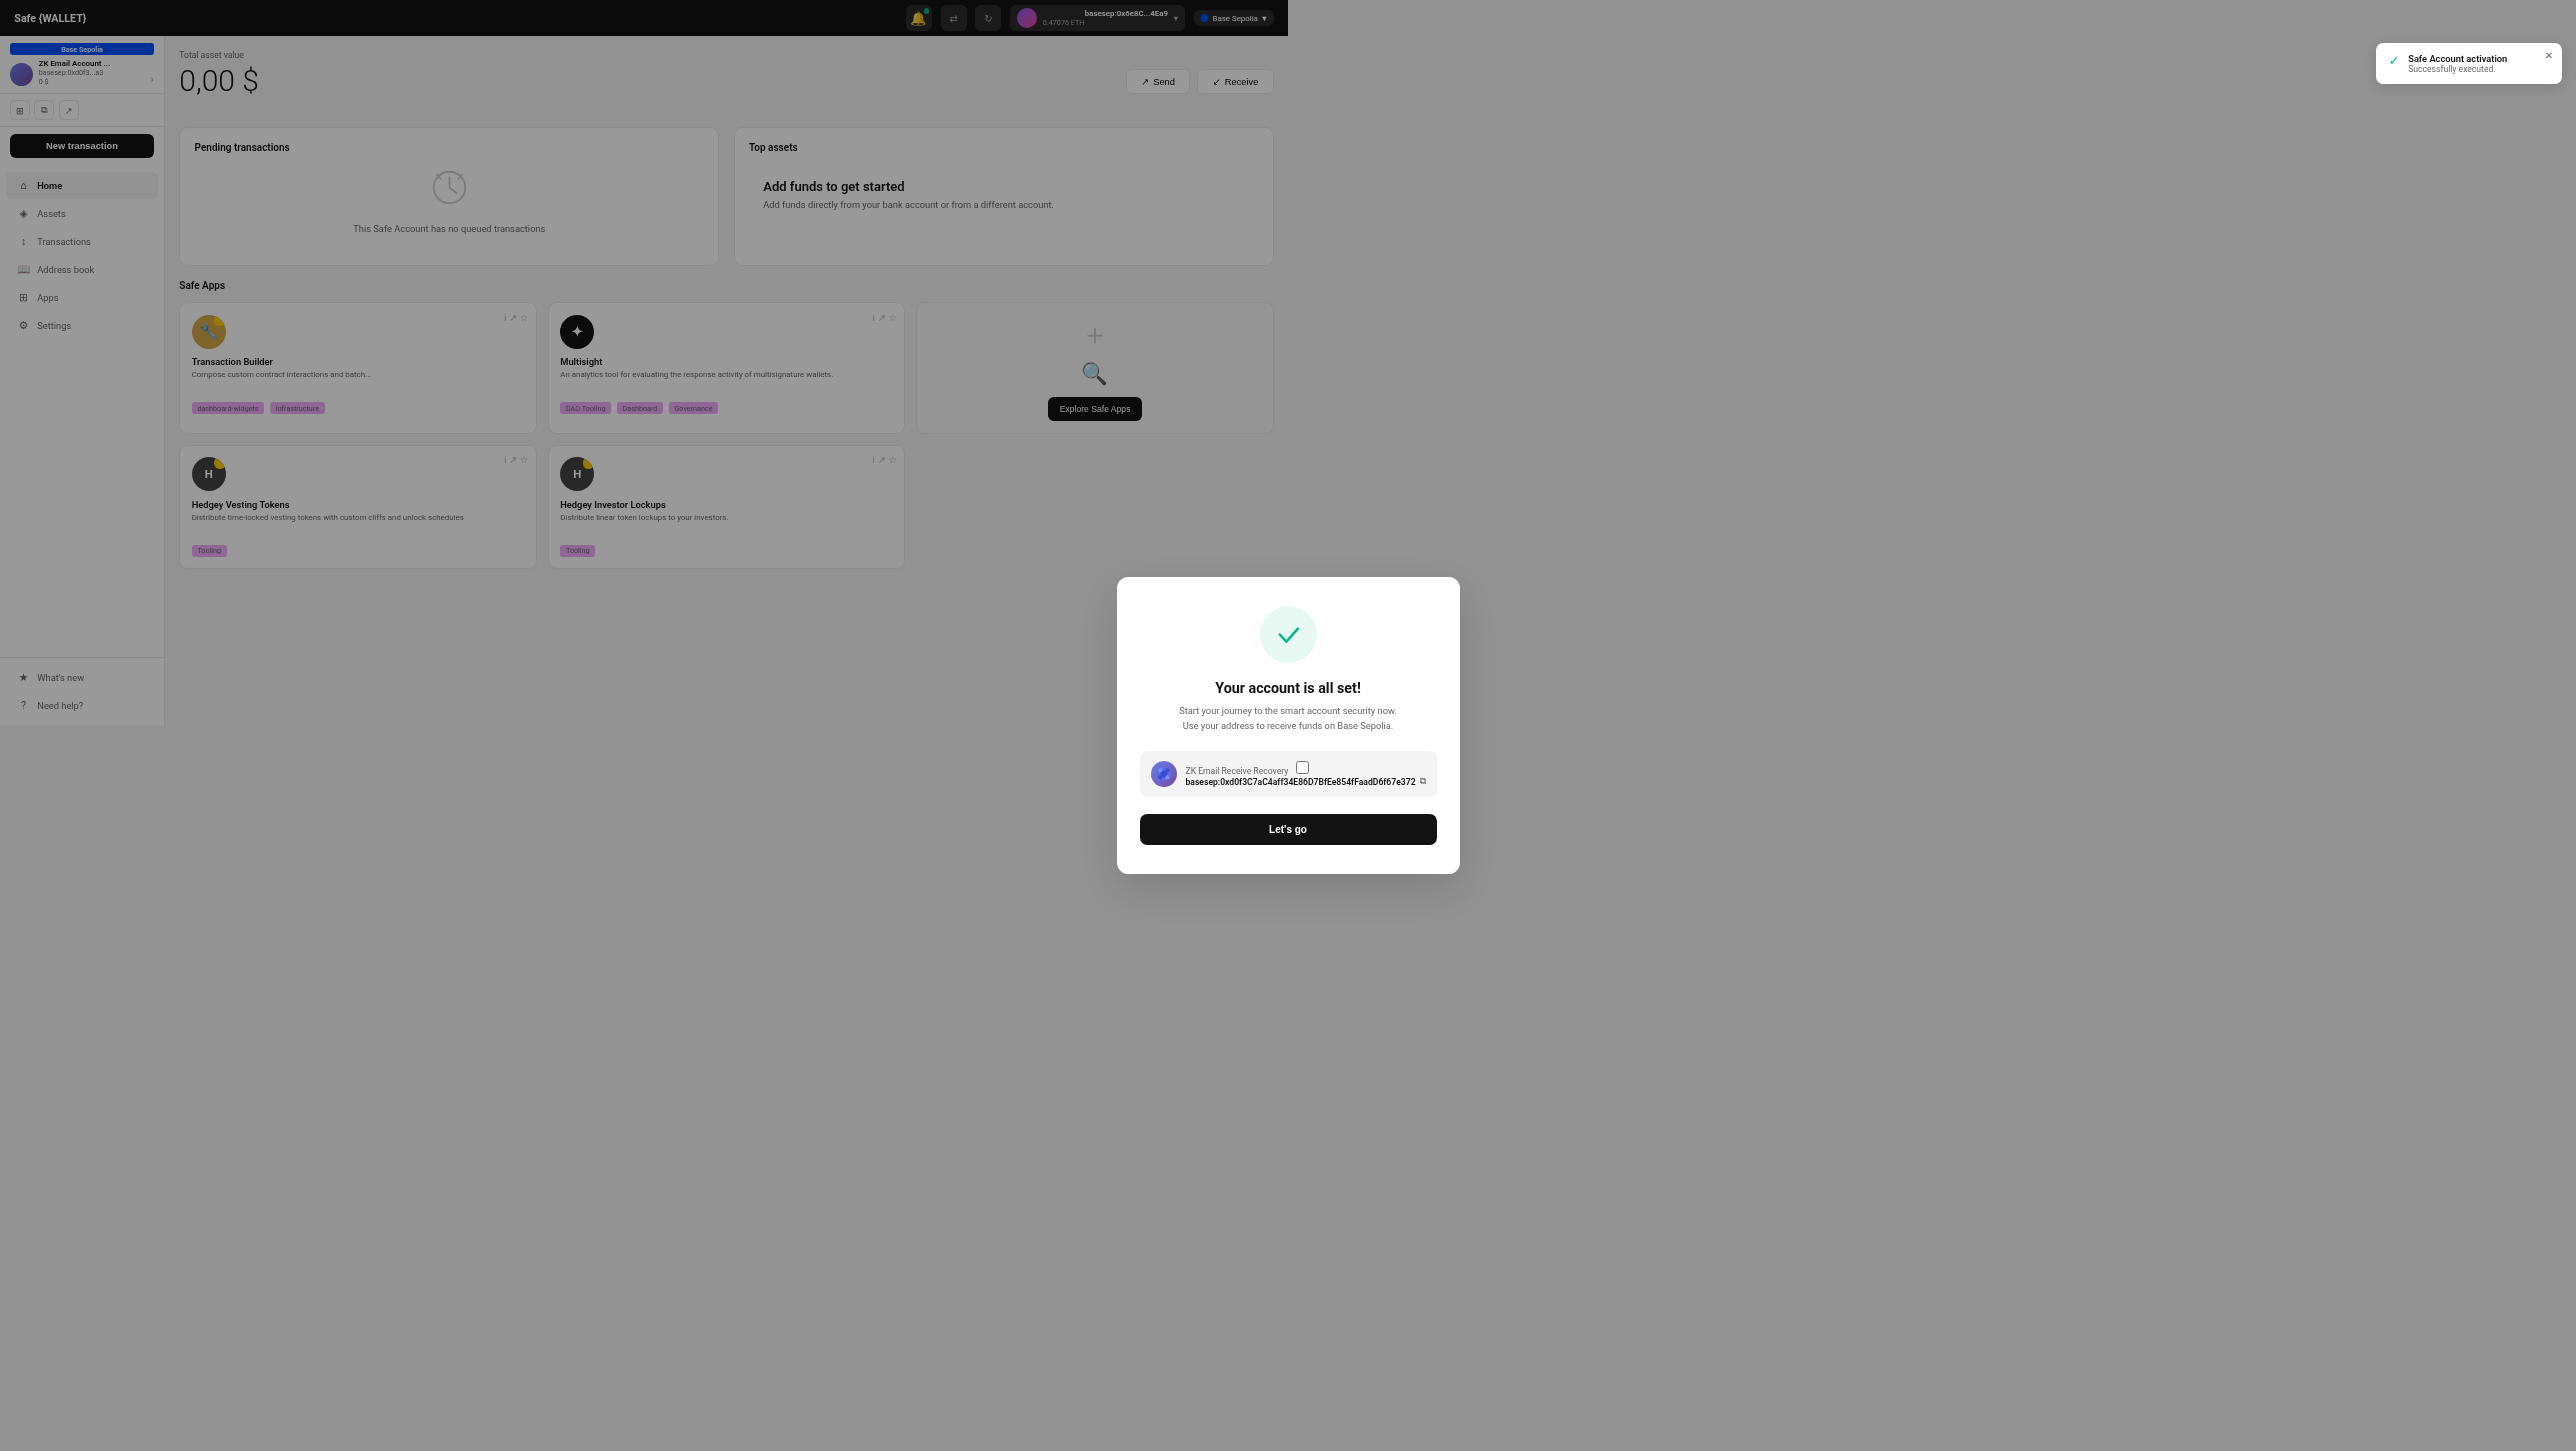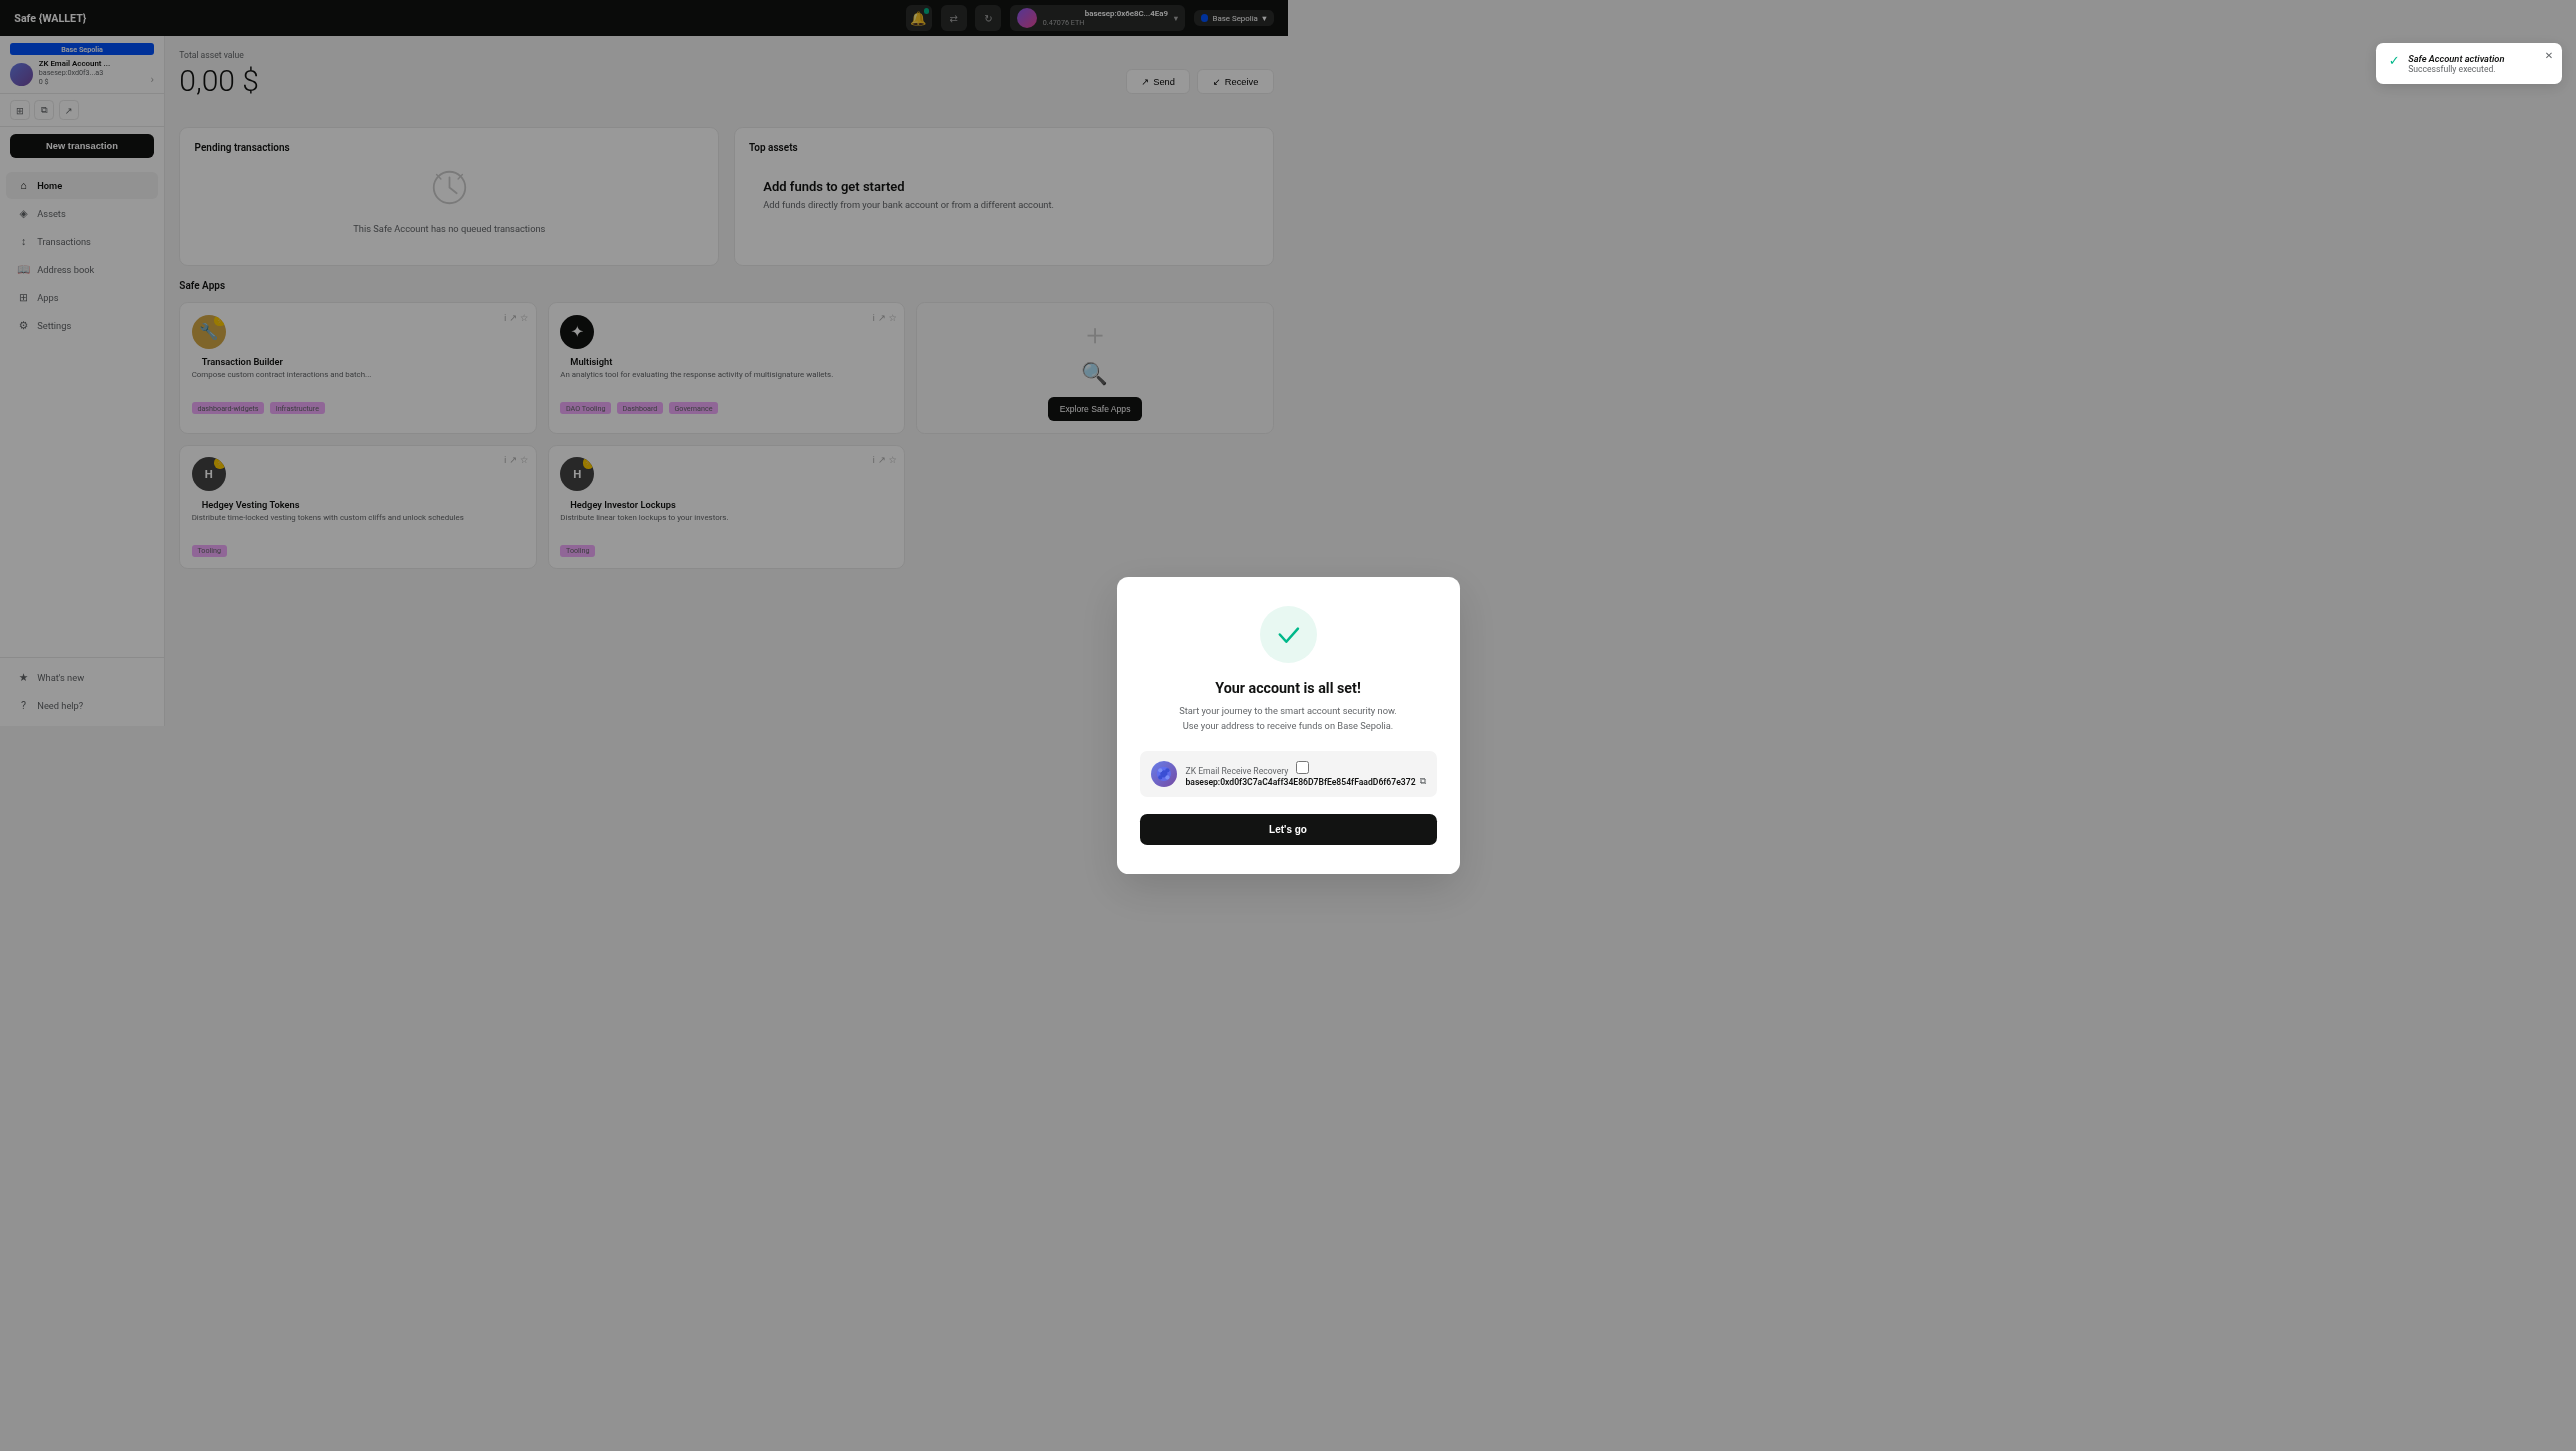--- a/index.html
+++ b/index.html
@@ -63,21 +63,21 @@
 
     .no-queue { text-align: center; padding: 14.3px; color: #636669; font-size: 9.3px; }
 
     
     .safe-apps-section { margin-top: 14.3px; }
     .safe-apps-grid { display: grid; grid-template-columns: repeat(3, 1fr); gap: 11.4px; }
     .app-card { background: white; border-radius: 8.6px; padding: 11.4px; border: 0.7px solid #e8e8e8; position: relative; }
     .app-card-actions { position: absolute; top: 7.2px; right: 7.2px; display: flex; gap: 2.9px; }
     .app-icon { width: 34px; height: 34px; border-radius: 50%; margin-bottom: 7.2px; background: #e8e8e8; display: flex; align-items: center; justify-content: center; position: relative; overflow: hidden; }
     .app-icon .badge2 { position: absolute; top: 0; right: 0; width: 11.4px; height: 11.4px; background: #ffcc00; border-radius: 50%; display: flex; align-items: center; justify-content: center; font-size: 6.4px; }
-    .app-name { font-size: 9.3px; font-weight: 600; color: #121312; margin-bottom: 2.9px; margin-left: 10px; }
+    .app-name { font-size: 9.3px; font-weight: 600; color: #121312; margin-bottom: 2.9px; }
     .app-desc { font-size: 7.9px; color: #636669; margin-bottom: 7.2px; }
     .app-tag { display: inline-block; background: #f0abfc; color: #636669; font-size: 7.2px; padding: 1.4px 5.7px; border-radius: 2.9px; margin-right: 2.9px; margin-top: 16px; }
 
     
     .overlay { position: fixed; top: 0; left: 0; width: 100%; height: 100%; background: rgba(0,0,0,0.4); z-index: 100; display: flex; align-items: center; justify-content: center; }
 
     
     .modal { background: white; border-radius: 11.4px; padding: 29px 23px; width: 343px; position: relative; z-index: 101; text-align: center; box-shadow: 0 14.3px 43px rgba(0,0,0,0.15); }
     .modal-success-icon { width: 57px; height: 57px; background: #e8f8f2; border-radius: 50%; display: flex; align-items: center; justify-content: center; margin: 0 auto 17px; }
     .modal-title { font-size: 14.3px; font-weight: 700; color: #121312; margin-bottom: 8.6px; }
@@ -85,21 +85,21 @@
     .modal-account-card { background: #f4f4f4; border-radius: 7.2px; padding: 10px 11.4px; display: flex; align-items: center; gap: 8.6px; margin-bottom: 17px; text-align: left; }
     .modal-account-icon { width: 26px; height: 26px; border-radius: 50%; background: linear-gradient(135deg, #667eea, #764ba2); flex-shrink: 0; display: flex; align-items: center; justify-content: center; }
     .modal-account-name { font-size: 8.6px; color: #636669; }
     .modal-account-addr { font-size: 8.6px; font-weight: 600; color: #121312; display: flex; align-items: center; gap: 4.3px; }
     .modal-btn { background: #121312; color: white; border: none; border-radius: 7.2px; padding: 10px 34px; font-size: 10px; font-weight: 600; cursor: pointer; width: 100%; }
 
     
     .toast { position: fixed; top: 43px; right: 14.3px; background: white; border-radius: 7.2px; padding: 10px 13px; box-shadow: 0 2.9px 14.3px rgba(0,0,0,0.15); z-index: 200; display: flex; align-items: flex-start; gap: 8.6px; min-width: 186px; max-width: 229px; }
     .toast-close { position: absolute; top: 7.2px; right: 8.6px; cursor: pointer; color: #636669; font-size: 10px; background: none; border: none; }
     .toast-icon { color: #00b88a; font-size: 13px; }
-    .toast-title { font-size: 9.3px; font-weight: 600; color: #121312; font-style: italic; }
+    .toast-title { font-size: 9.3px; font-weight: 600; color: #121312; }
     .toast-body { font-size: 8.6px; color: #636669; }
 
     
     .explore-btn { background: #121312; color: white; border: none; border-radius: 5.7px; padding: 7.2px 11.4px; font-size: 8.6px; cursor: pointer; position: absolute; bottom: 11.4px; right: 11.4px; }
 
     
     .clock-icon-area { display: flex; flex-direction: column; align-items: center; justify-content: center; height: 86px; }
   </style>
 </head>
 <body>

